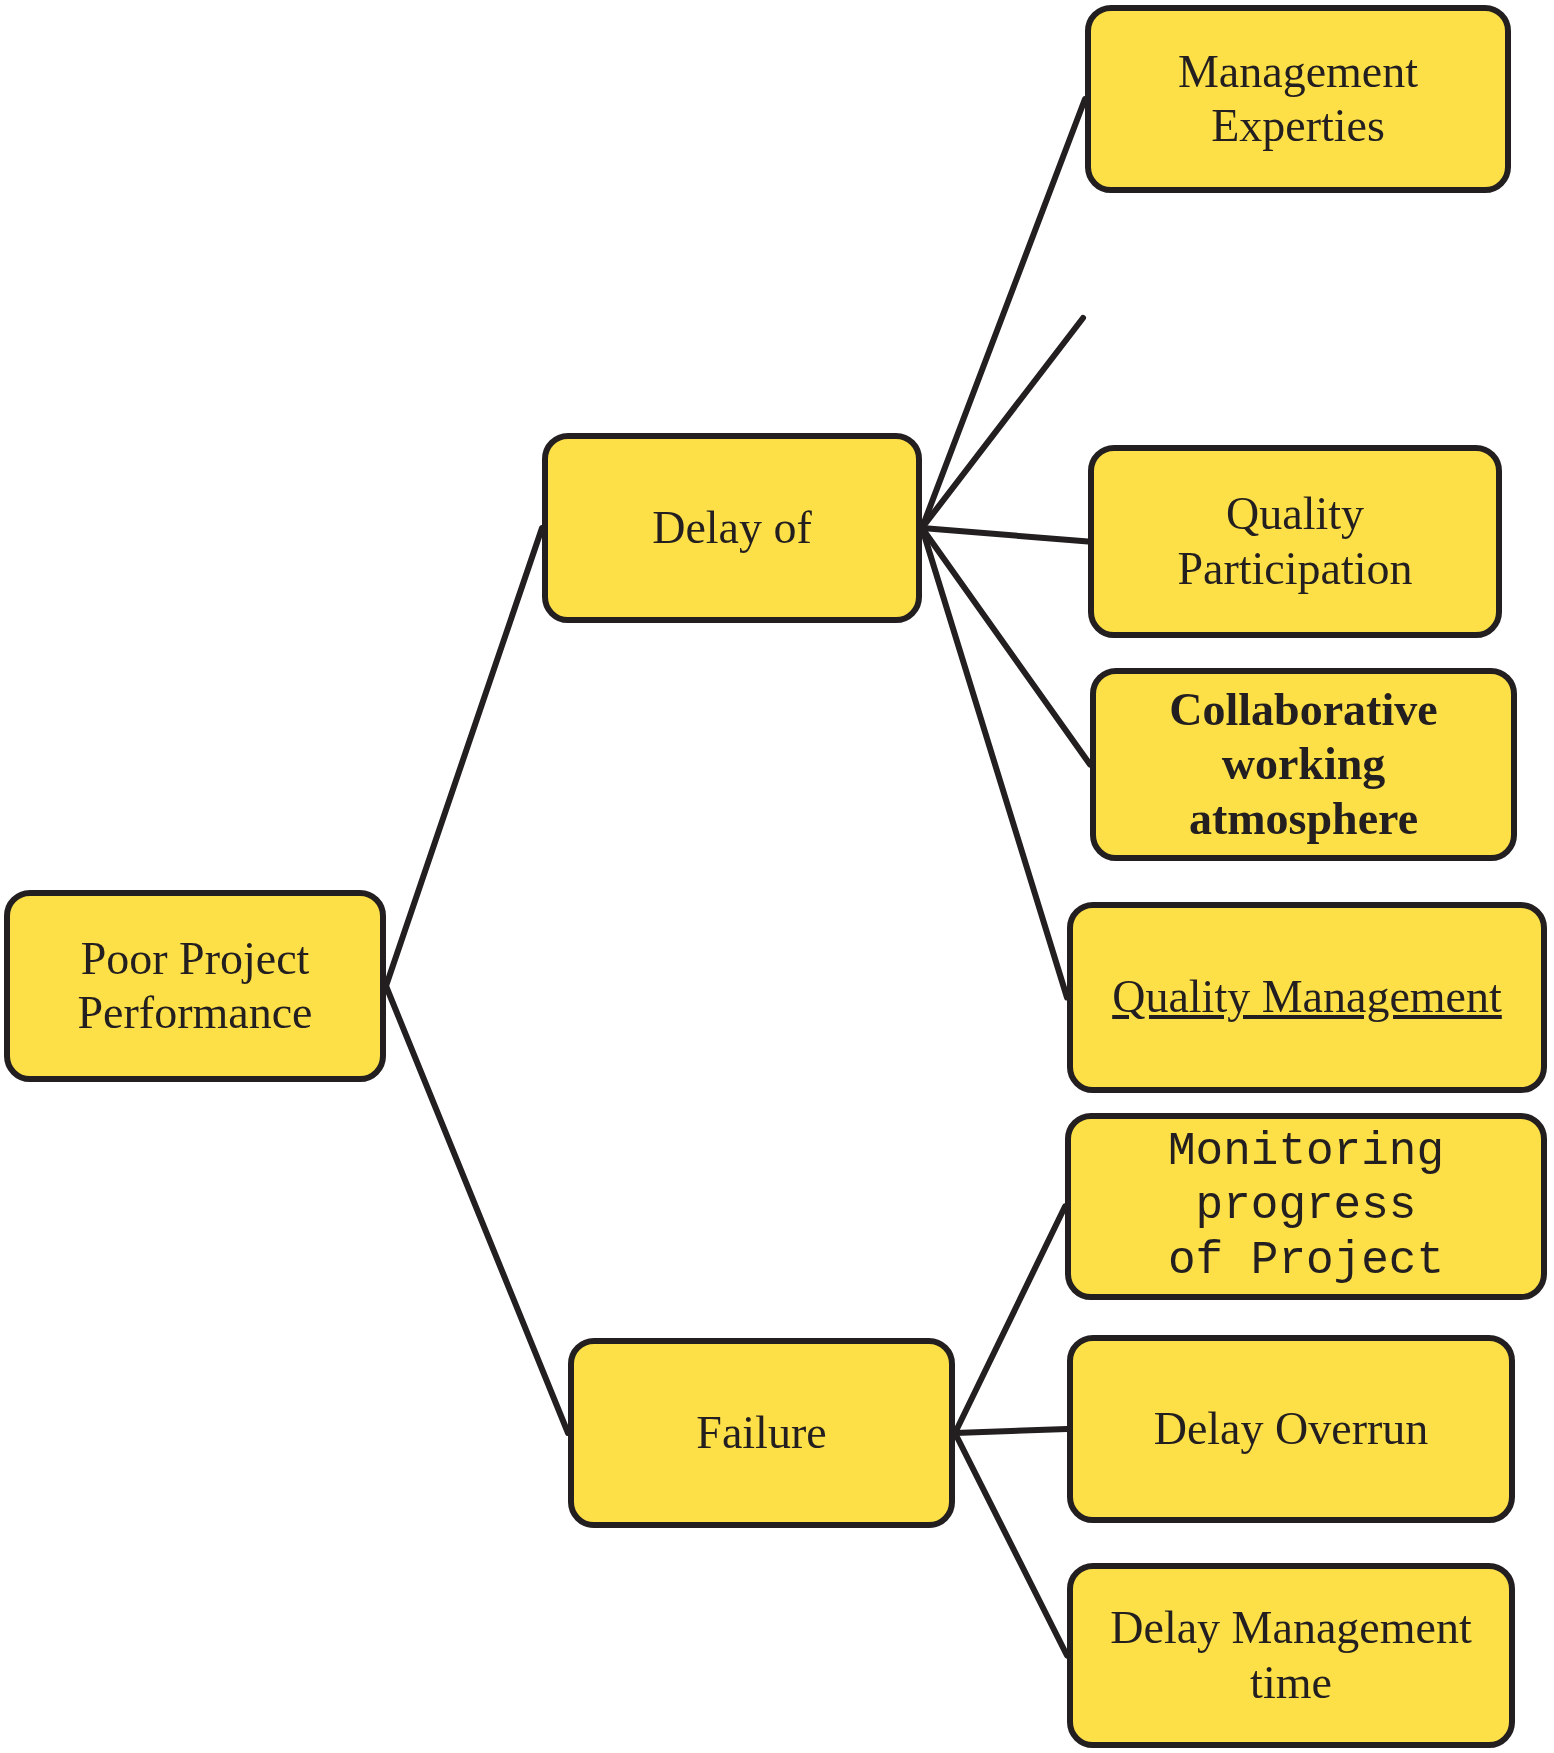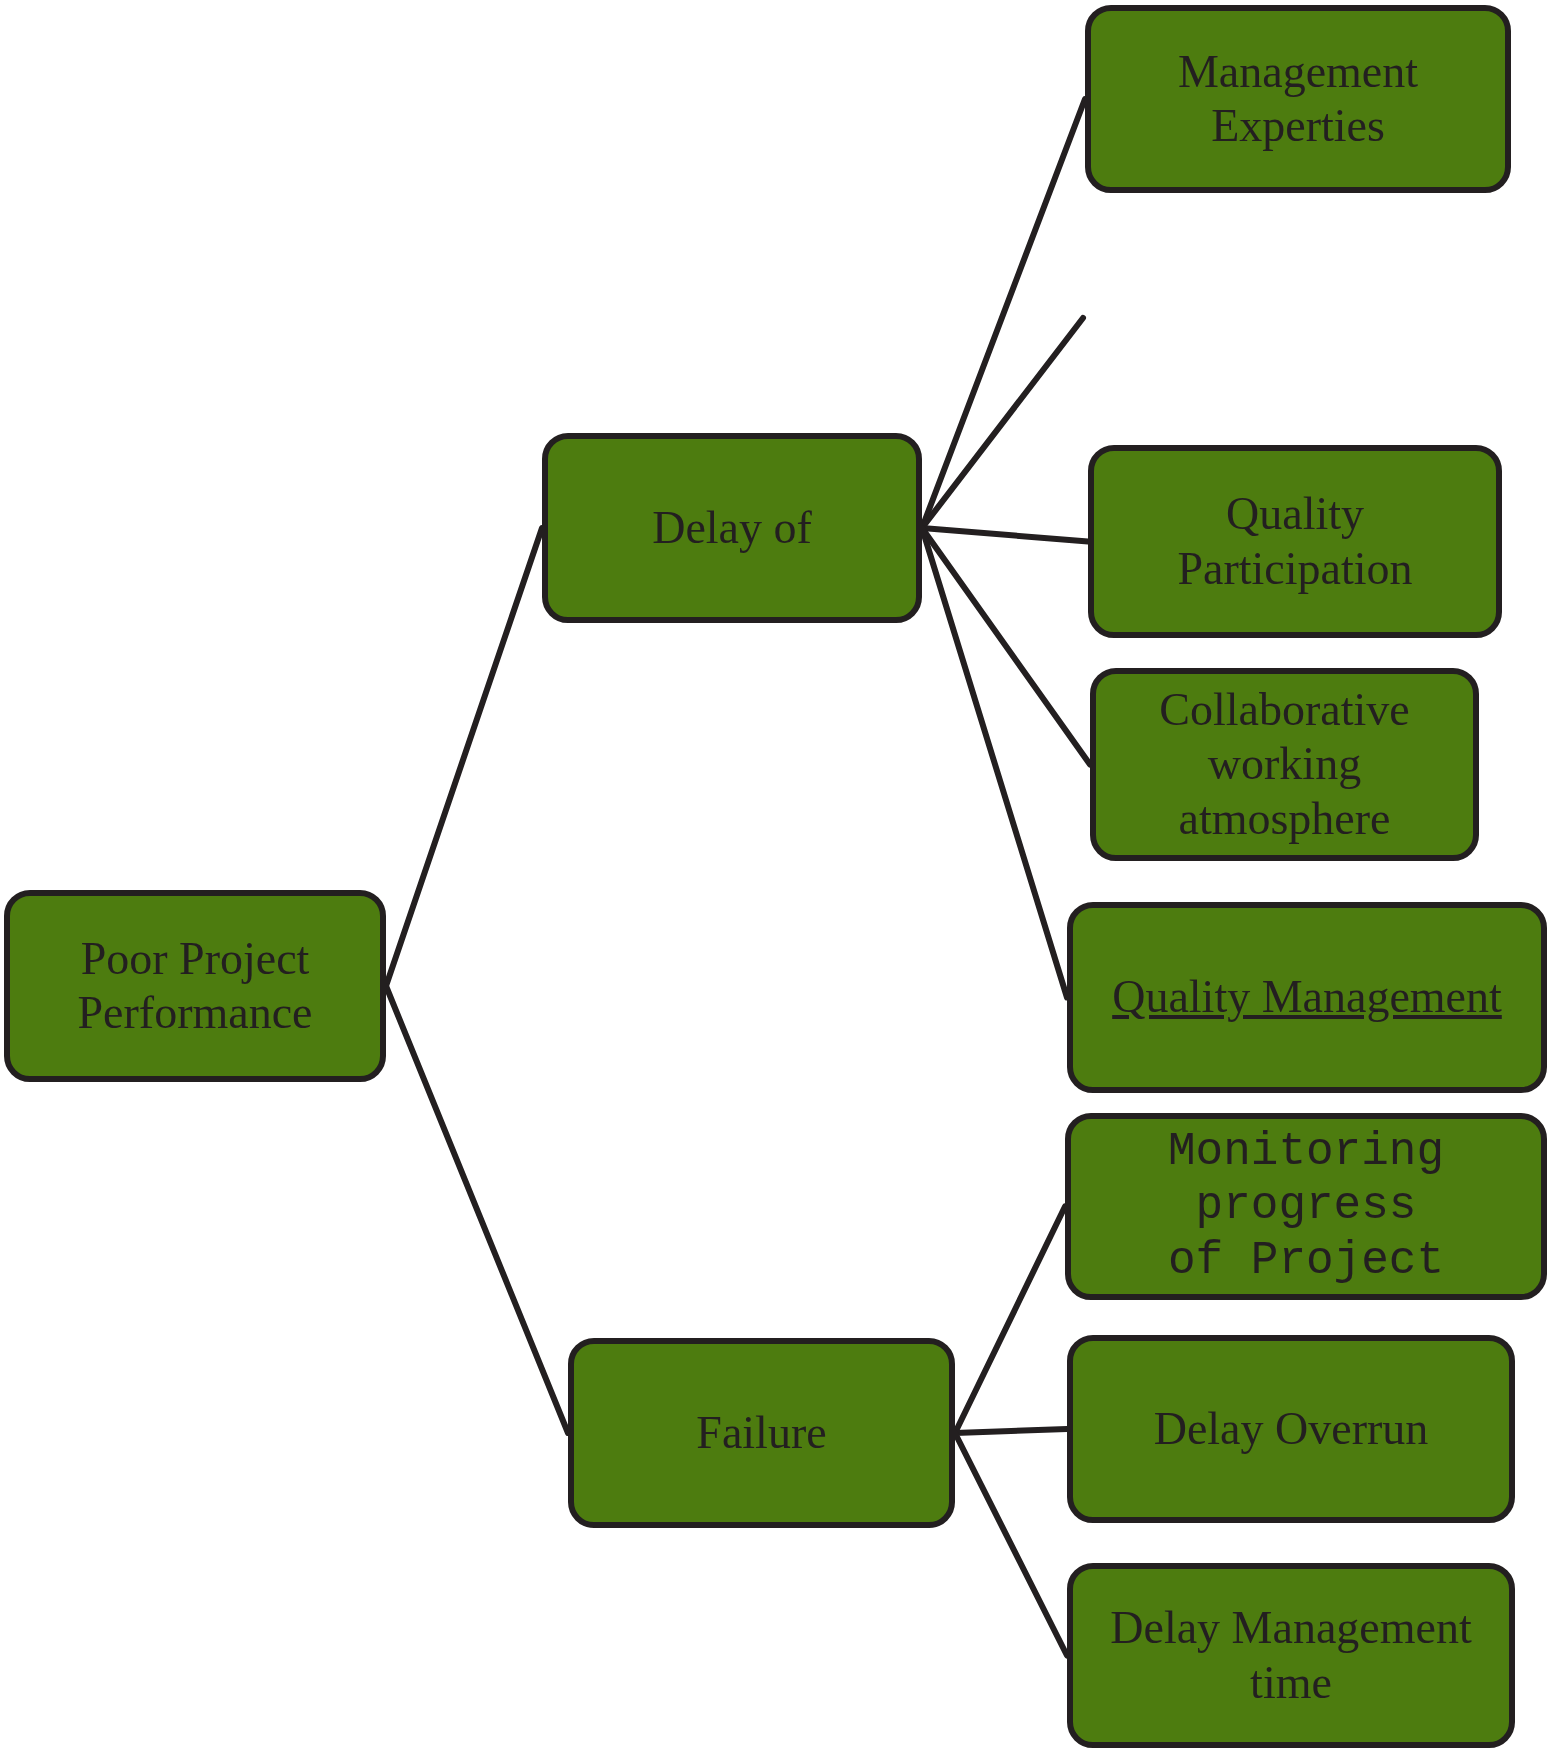--- a/index.html
+++ b/index.html
@@ -23,21 +23,21 @@
     height: 1753px;
   }
   .connector-layer line {
     stroke: var(--ink, #231f20);
     stroke-width: 6;
     stroke-linecap: round;
   }
   .node {
     position: absolute;
     box-sizing: border-box;
-    background: #4d7c0f;
+    background: #fde047;
     border: 6px solid var(--ink, #231f20);
     border-radius: 26px;
     display: flex;
     align-items: center;
     justify-content: center;
     text-align: center;
     white-space: pre-line;
     font-size: 46px;
     line-height: 1.18;
     color: var(--ink, #231f20);
@@ -61,21 +61,21 @@
       <line x1="955" y1="1433" x2="1067" y2="1655.5"></line>
     </svg>
 <div class="node" style="left: 4px; top: 890px; width: 382px; height: 192px;">Poor Project
 Performance</div>
     <div class="node" style="left: 542px; top: 433px; width: 380px; height: 190px;">Delay of</div>
     <div class="node" style="left: 568px; top: 1338px; width: 387px; height: 190px;">Failure</div>
     <div class="node" style="left: 1085px; top: 5px; width: 426px; height: 188px;">Management
 Experties</div>
     <div class="node" style="left: 1088px; top: 445px; width: 414px; height: 193px;">Quality
 Participation</div>
-    <div class="node" style="left: 1090px; top: 668px; width: 389px; height: 193px;">Collaborative
+    <div class="node" style="left: 1090px; top: 668px; width: 427px; height: 193px; font-weight: bold;">Collaborative
 working
 atmosphere</div>
     <div class="node" style="left: 1067px; top: 902px; width: 480px; height: 191px; text-decoration: underline;">Quality Management</div>
     <div class="node" style="left: 1065px; top: 1113px; width: 482px; height: 187px; font-family: Liberation Mono, monospace;">Monitoring progress
 of Project</div>
     <div class="node" style="left: 1067px; top: 1335px; width: 448px; height: 188px;">Delay Overrun</div>
     <div class="node" style="left: 1067px; top: 1563px; width: 448px; height: 185px;">Delay Management
 time</div>
   </div>
 

